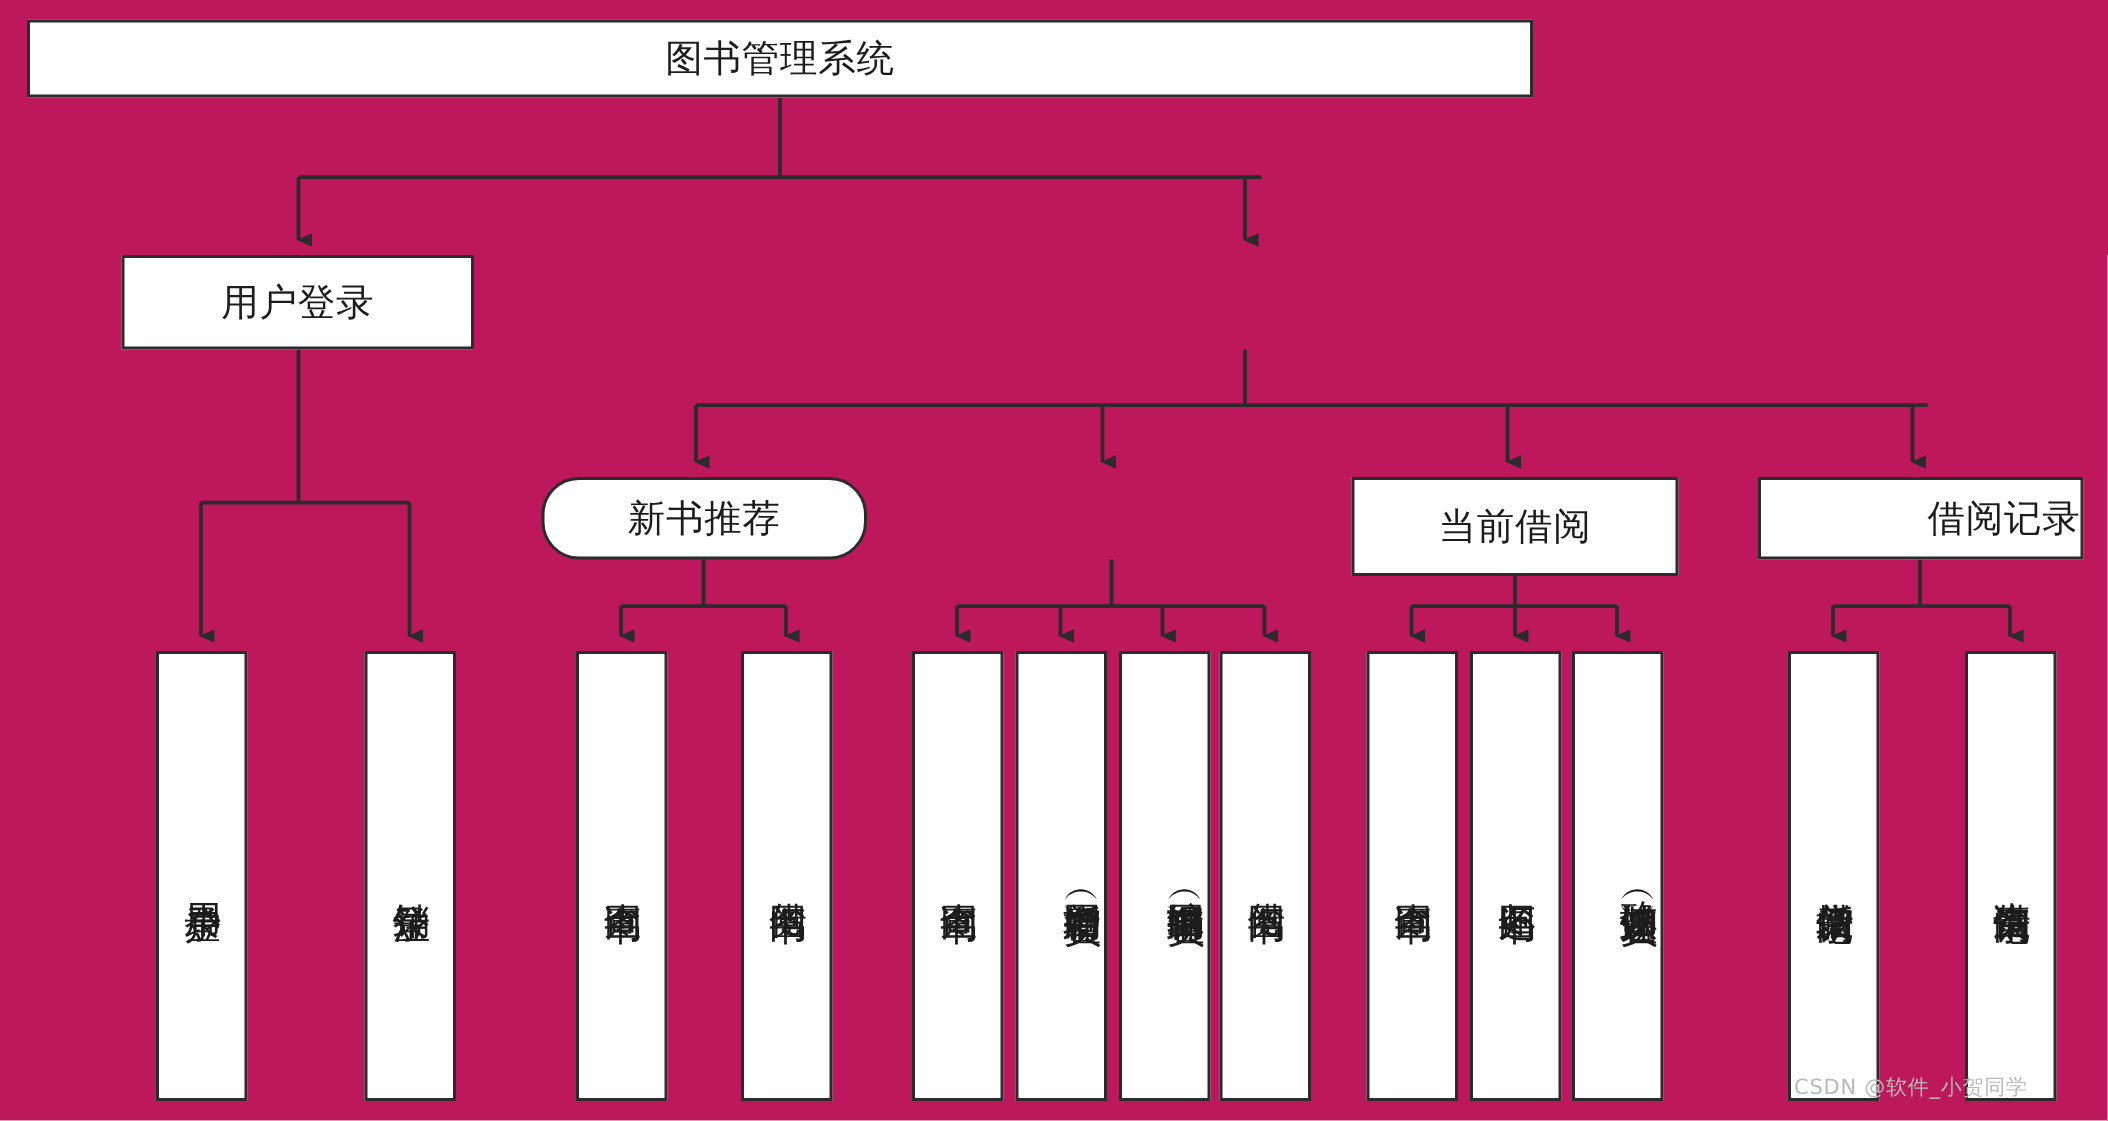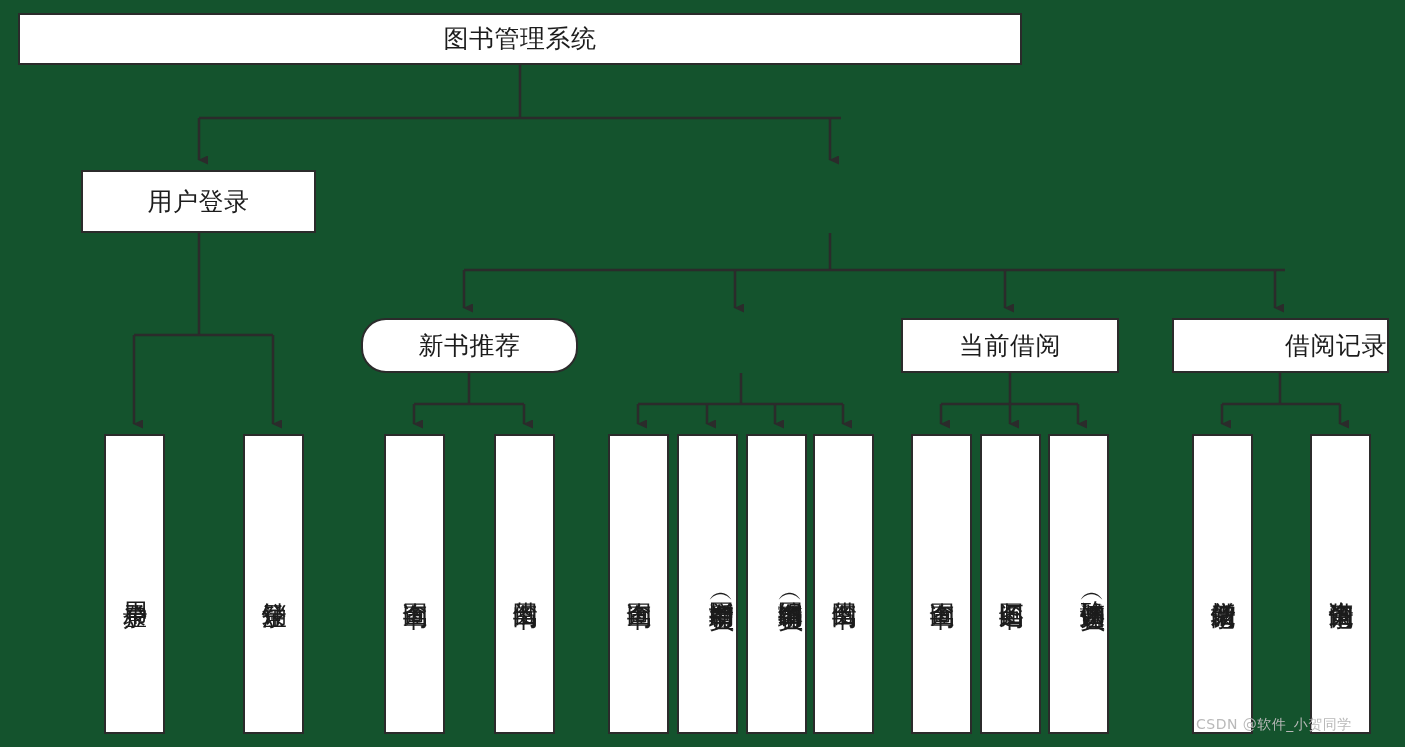--- a/index.html
+++ b/index.html
@@ -8,21 +8,21 @@
     padding: 0;
     background: #ffffff;
   }
   body {
     font-family: "DejaVu Sans", "Liberation Sans", sans-serif;
   }
   #diagram-root {
     position: relative;
     width: 1405px;
     height: 747px;
-    background: #14532d;
+    background: #be185d;
     overflow: hidden;
   }
   #edges-layer {
     position: absolute;
     left: 0;
     top: 0;
     width: 1405px;
     height: 747px;
     pointer-events: none;
   }
@@ -135,21 +135,21 @@
   <div class="node node-h" style="left:81px; top:170px; width:235px; height:63px;">
     <span>用户登录</span>
   </div>
 
 
   <div class="node node-h" style="left:361px; top:318px; width:217px; height:55px;border-radius:25px;">
     <span>新书推荐</span>
   </div>
 
 
-  <div class="node node-h" style="left:901px; top:318px; width:218px; height:55px;">
+  <div class="node node-h" style="left:901px; top:318px; width:218px; height:66px;">
     <span>当前借阅</span>
   </div>
 
   <div class="node node-h" style="left:1172px; top:318px; width:217px; height:55px;justify-content:flex-end;">
     <span>借阅记录</span>
   </div>
 
   <div class="node node-v mid" style="left:104px; top:434px; width:61px; height:300px;">
     <span>用户登录</span>
   </div>

